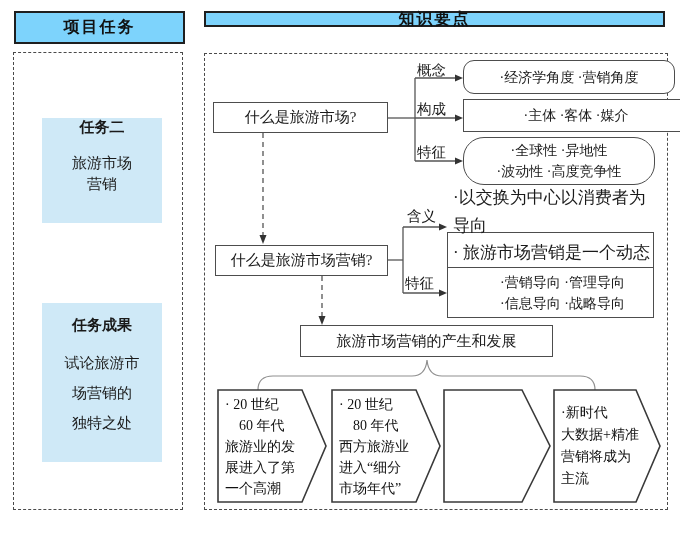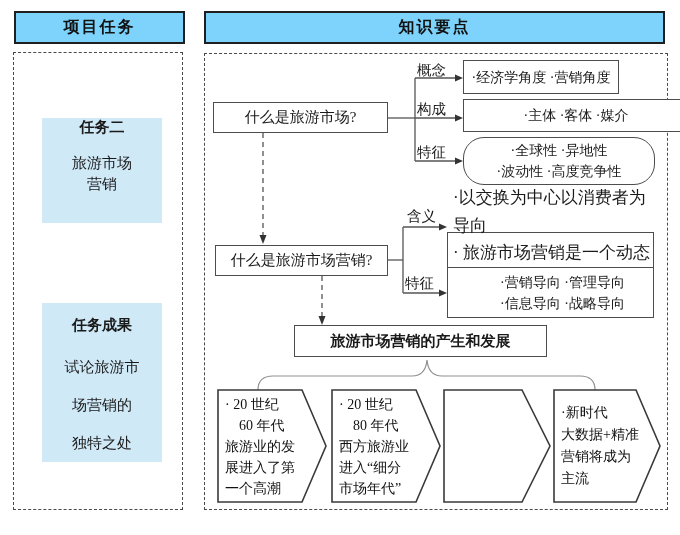--- a/index.html
+++ b/index.html
@@ -14,21 +14,21 @@
   .dashedbox{position:absolute;border:1px dashed #4a4a4a;box-sizing:border-box;}
 
   .task{position:absolute;background:#cfe9f7;text-align:center;box-sizing:border-box;}
   .task .title{font-family:"Liberation Sans", sans-serif;font-weight:bold;font-size:15px;}
   .task .body{white-space:pre-line;font-size:15px;}
   .task1{}
   .task1 .title{margin-bottom:16px;}
   .task1 .body{line-height:21px;}
   .task2{padding-top:13px;}
   .task2 .title{margin-bottom:13px;}
-  .task2 .body{line-height:38px;}
+  .task2 .body{line-height:30px;}
 
   .node{position:absolute;background:#ffffff;border:1.5px solid #4d4d4d;box-sizing:border-box;
         display:flex;align-items:center;justify-content:center;text-align:center;
         font-size:15px;white-space:pre-line;line-height:1.5;}
   .small{font-size:14px;}
   .align-left{justify-content:flex-start;text-align:left;font-size:17px;
               padding-left:5px;padding-right:2px;line-height:1.6;margin-top:39px;}
 
   .blabel{position:absolute;font-size:14.5px;color:#1a1a1a;}
 
@@ -82,47 +82,47 @@
 营销</div>
   </div>
 
   <div class="task task2" style="left:42px;top:303px;width:120px;height:159px;">
     <div class="title">任务成果</div>
     <div class="body">试论旅游市
 场营销的
 独特之处</div>
   </div>
 
-  <div class="hdr" style="left:204px;top:11px;width:461px;height:33px;">知识要点</div>
+  <div class="hdr" style="left:204px;top:11px;width:461px;height:16px;">知识要点</div>
 
   <div class="dashedbox" style="left:204px;top:53px;width:464px;height:457px;"></div>
 
   <div class="node" style="left:213px;top:102px;width:175px;height:31px;">什么是旅游市场?</div>
 
   <div class="blabel" style="left:417px;top:61px;">概念</div>
   <div class="blabel" style="left:417px;top:100px;">构成</div>
   <div class="blabel" style="left:417px;top:143px;">特征</div>
 
-  <div class="node small" style="left:463px;top:60px;width:156px;height:34px;">·经济学角度 ·营销角度</div>
+  <div class="node small" style="left:463px;top:60px;width:212px;height:34px;border-radius:11px;">·经济学角度 ·营销角度</div>
   <div class="node small" style="left:463px;top:99px;width:226px;height:33px;">·主体 ·客体 ·媒介</div>
   <div class="node small" style="left:463px;top:137px;width:192px;height:48px;border-radius:21px;">·全球性 ·异地性
 ·波动性 ·高度竞争性</div>
 
   <div class="node" style="left:215px;top:245px;width:173px;height:31px;">什么是旅游市场营销?</div>
 
   <div class="blabel" style="left:407px;top:207px;">含义</div>
   <div class="blabel" style="left:405px;top:274px;">特征</div>
 
   <div class="node align-left" style="left:447px;top:193px;width:207px;height:68px;">·以交换为中心以消费者为导向
 · 旅游市场营销是一个动态过程
 ·适用范围广、主体广、客体多</div>
   <div class="node small" style="left:447px;top:267px;width:207px;height:51px;padding-left:24px;">·营销导向 ·管理导向
 ·信息导向 ·战略导向</div>
 
-  <div class="node" style="left:294px;top:325px;width:253px;height:32px;font-weight:bold;">旅游市场营销的产生和发展</div>
+  <div class="node" style="left:300px;top:325px;width:253px;height:32px;">旅游市场营销的产生和发展</div>
 
   <div class="chev-text" style="left:218px;top:390px;width:88px;height:112px;">· 20 世纪
 　60 年代
 旅游业的发
 展进入了第
 一个高潮</div>
   <div class="chev-text" style="left:332px;top:390px;width:88px;height:112px;">· 20 世纪
 　80 年代
 西方旅游业
 进入“细分

